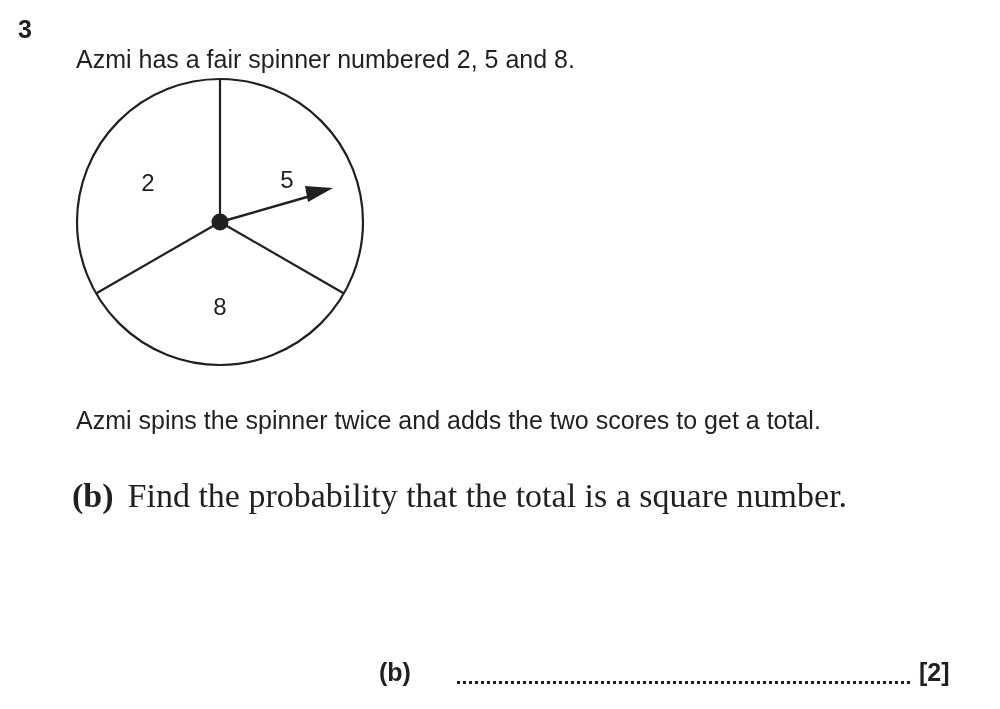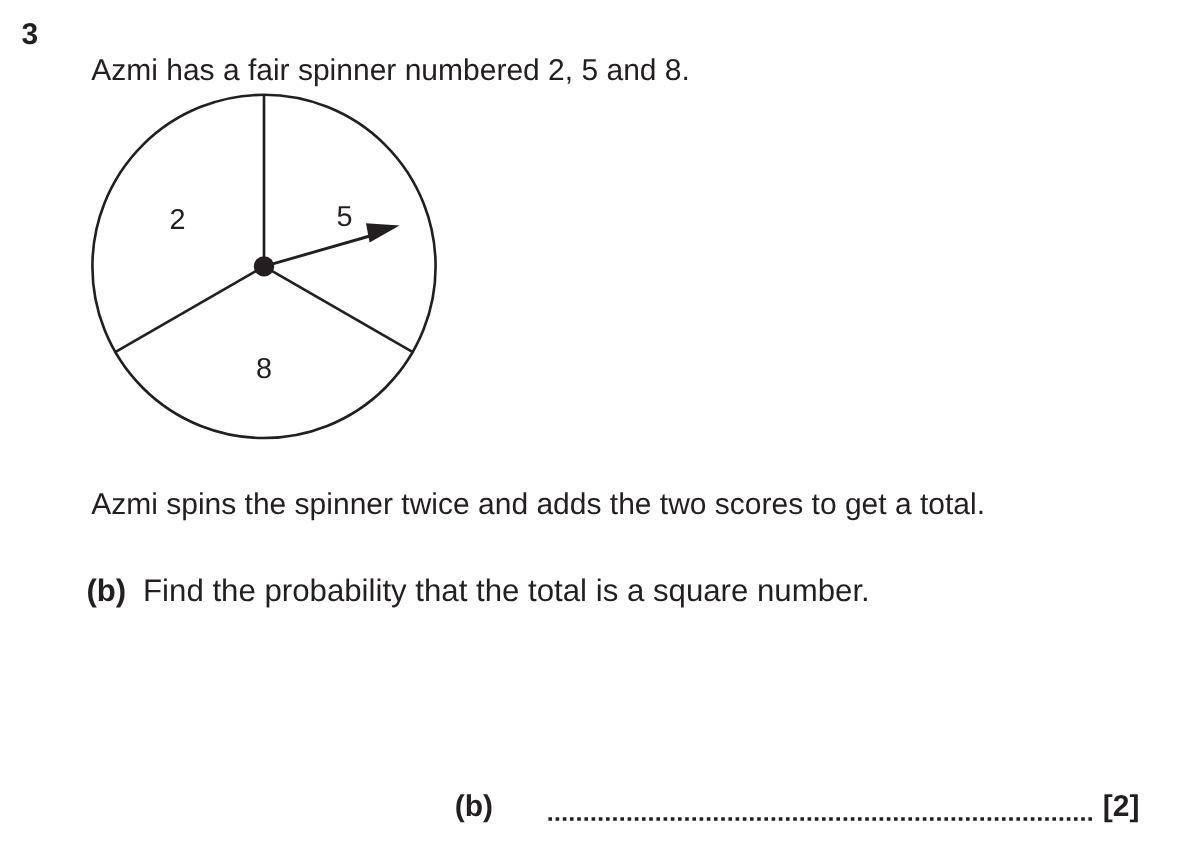--- a/index.html
+++ b/index.html
@@ -4,21 +4,21 @@
 <style>
   html, body { margin: 0; padding: 0; background: #ffffff; }
   body { width: 1000px; height: 709px; position: relative; overflow: hidden;
          font-family: "Liberation Sans", sans-serif; color: #231f20; }
   .abs { position: absolute; white-space: nowrap; }
   .qnum { left: 18px; top: 15px; font-size: 25px; font-weight: bold; }
   .stem { left: 76px; top: 15px; font-size: 25px; margin-top: 30px; }
   .spinner { position: absolute; left: 74px; top: 76px; width: 292px; height: 292px; }
   .spin-label { font-size: 24px; font-family: "Liberation Sans", sans-serif; fill: #231f20; }
   .line2 { left: 76px; top: 406px; font-size: 25px; text-align: center; }
-  .part-b { left: 72px; top: 477px; font-size: 26px; }
+  .part-b { left: 72px; top: 477px; font-size: 34px; font-family: Liberation Serif, serif; }
   .part-b .pl { font-weight: bold; margin-right: 14px; }
   .answer { left: 379px; top: 658px; font-size: 25px; }
   .answer .al { font-weight: bold; }
   .dots { position: absolute; left: 457px; top: 681px; width: 453px; height: 0;
           border-bottom: 3px dotted #231f20; }
   .marks { left: 919px; top: 658px; font-size: 25px; font-weight: bold; }
 </style>
 </head>
 <body>
 

